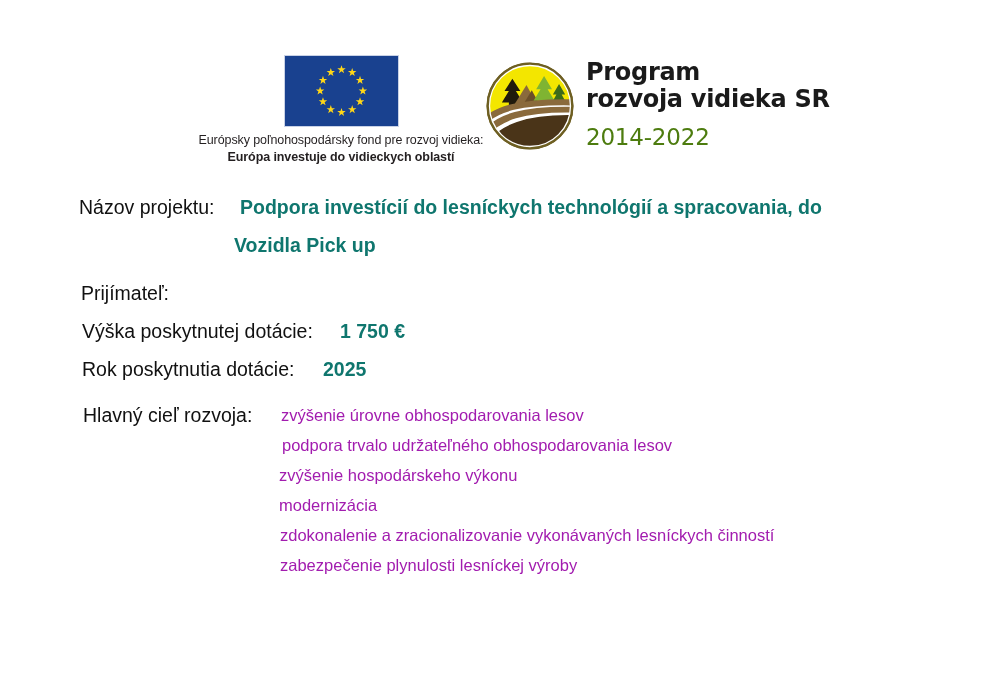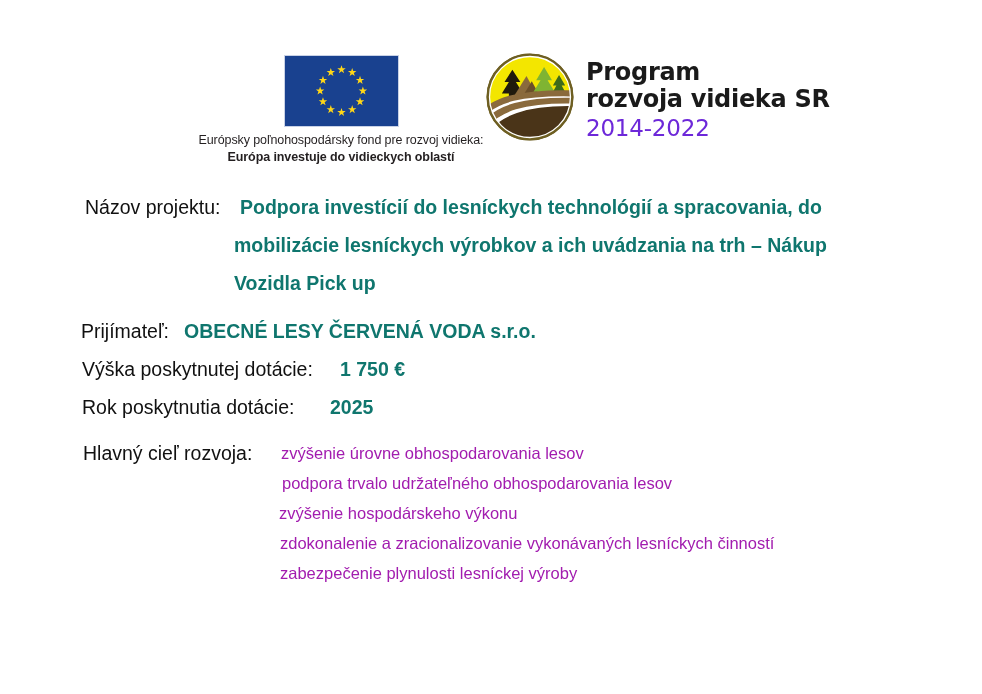--- a/index.html
+++ b/index.html
@@ -90,23 +90,23 @@
     font-size: 24px;
     line-height: 1.12;
     color: #1a1a1a;
     letter-spacing: -0.3px;
     white-space: nowrap;
   }
   .prv-years {
     font-family: "DejaVu Sans", sans-serif;
     font-size: 23px;
     line-height: 1.15;
-    color: #6d28d9;
+    color: #4d7c0f;
     letter-spacing: -0.2px;
-    margin-top: 2px;
+    margin-top: 11px;
   }
 
   
   #content {
     position: absolute;
     left: 0;
     top: 196px;
     width: 982px;
   }
   .row {
@@ -132,30 +132,30 @@
   .goal {
     position: absolute;
     white-space: nowrap;
     font-size: 16.5px;
     font-weight: normal;
     color: #a21caf;
     top: 2px;
   }
 
   
-  #r-title-1 .label   { left: 85px; text-align: right; }
+  #r-title-1 .label   { left: 79px; text-align: right; }
   #r-title-1 .value   { left: 240px; }
   #r-title-2 .value   { left: 234px; }
   #r-title-3 .value   { left: 234px; }
   #r-beneficiary .label { left: 81px; }
   #r-beneficiary .value { left: 184px; }
   #r-amount .label    { left: 82px; }
   #r-amount .value    { left: 340px; }
   #r-year .label      { left: 82px; }
-  #r-year .value      { left: 330px; }
+  #r-year .value      { left: 323px; }
   #r-goal-0 .label    { left: 83px; }
   #r-goal-0 .goal     { left: 281px; }
   #r-goal-1 .goal     { left: 282px; }
   #r-goal-2 .goal     { left: 279px; }
   #r-goal-3 .goal     { left: 279px; }
   #r-goal-4 .goal     { left: 280px; }
   #r-goal-5 .goal     { left: 280px; }
 
   .r-title { height: 38px; }
   #r-beneficiary { margin-top: 10px; }
@@ -251,30 +251,26 @@
       </div>
     </div>
   </div>
 
   <div id="content">
 
     <div class="row r-title" id="r-title-1">
       <span class="label">Názov projektu:</span>
       <span class="value">Podpora investícií do lesníckych technológií a spracovania, do</span>
     </div>
-    <div class="row r-title" id="r-title-2">
-      <span class="value">mobilizácie lesníckych výrobkov a ich uvádzania na trh – Nákup</span>
-    </div>
     <div class="row r-title" id="r-title-3">
       <span class="value">Vozidla Pick up</span>
     </div>
 
     <div class="row" id="r-beneficiary">
       <span class="label">Prijímateľ:</span>
-      <span class="value">OBECNÉ LESY ČERVENÁ VODA s.r.o.</span>
     </div>
 
     <div class="row" id="r-amount">
       <span class="label">Výška poskytnutej dotácie:</span>
       <span class="value">1 750 €</span>
     </div>
 
     <div class="row" id="r-year">
       <span class="label">Rok poskytnutia dotácie:</span>
       <span class="value">2025</span>
@@ -283,20 +279,23 @@
     <div class="row r-goal" id="r-goal-0">
       <span class="label">Hlavný cieľ rozvoja:</span>
       <span class="goal">zvýšenie úrovne obhospodarovania lesov</span>
     </div>
     <div class="row r-goal" id="r-goal-1">
       <span class="goal">podpora trvalo udržateľného obhospodarovania lesov</span>
     </div>
     <div class="row r-goal" id="r-goal-2">
       <span class="goal">zvýšenie hospodárskeho výkonu</span>
     </div>
+    <div class="row r-goal" id="r-goal-3">
+      <span class="goal">modernizácia</span>
+    </div>
     <div class="row r-goal" id="r-goal-4">
       <span class="goal">zdokonalenie a zracionalizovanie vykonávaných lesníckych činností</span>
     </div>
     <div class="row r-goal" id="r-goal-5">
       <span class="goal">zabezpečenie plynulosti lesníckej výroby</span>
     </div>
 
   </div>
 </div>
 

